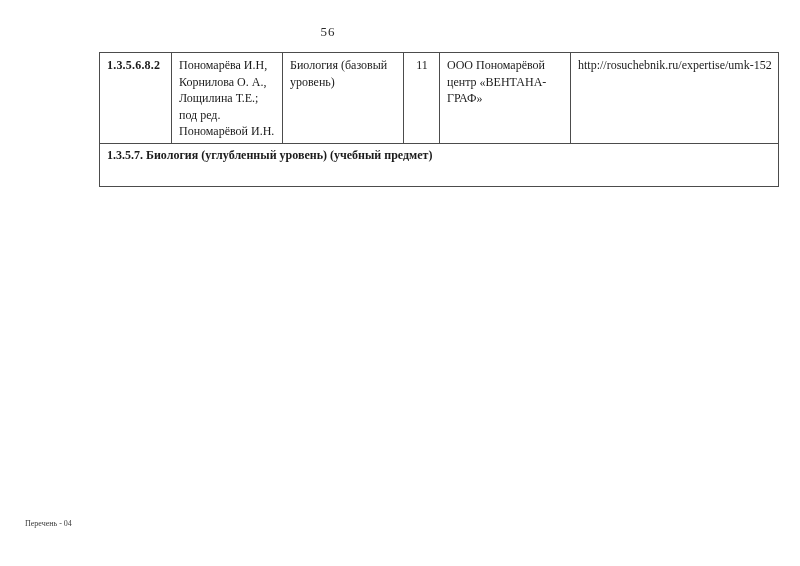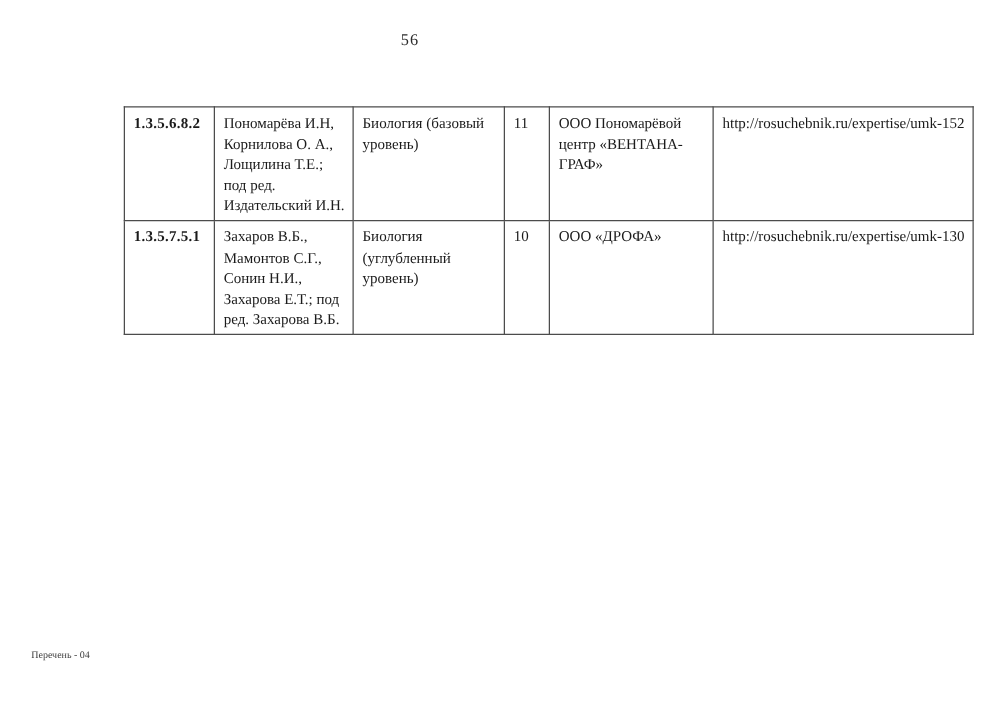--- a/index.html
+++ b/index.html
@@ -19,33 +19,32 @@
     font-size: 13px;
     letter-spacing: 1px;
     color: #2a2a2a;
   }
   table.registry {
     position: absolute;
     left: 99px; top: 52px;
     width: 679px;
     border-collapse: collapse;
     table-layout: fixed;
-    margin-top: 33px;
   }
   table.registry td {
     border: 1px solid #4c4c4c;
     vertical-align: top;
     padding: 4px 6px 3px 7px;
     font-size: 12px;
     line-height: 16.5px;
     white-space: pre-line;
     word-wrap: break-word;
   }
   td.cell-num { font-weight: bold; letter-spacing: 0.2px; }
-  td.cell-grade { text-align: left; padding-left: 2px; padding-right: 2px; }
+  td.cell-grade { text-align: center; padding-left: 2px; padding-right: 2px; }
   td.cell-url { padding-left: 9px; }
   tr.section-row td {
     font-weight: bold;
     padding-top: 3px;
     vertical-align: top;
   }
   tr.r1 { height: 91px; }
   tr.rsec { height: 43px; }
   tr.r2 { height: 87px; }
   tr.r3 { height: 235px; }
@@ -70,39 +69,28 @@
     <col style="width:131px">
     <col style="width:208px">
   </colgroup>
   <tbody>
     <tr class="r1">
       <td class="cell-num">1.3.5.6.8.2</td>
       <td>Пономарёва И.Н,
 Корнилова О. А.,
 Лощилина Т.Е.;
 под ред.
-Издательский И.Н.</td>
+Пономарёвой И.Н.</td>
       <td>Биология (базовый
 уровень)</td>
       <td class="cell-grade">11</td>
       <td>ООО Пономарёвой
 центр «ВЕНТАНА-
 ГРАФ»</td>
       <td class="cell-url">http://rosuchebnik.ru/expertise/umk-152</td>
     </tr>
-    <tr class="r2">
-      <td class="cell-num">1.3.5.7.5.1</td>
-      <td>Захаров В.Б.,
-Мамонтов С.Г.,
-Сонин Н.И.,
-Захарова Е.Т.; под
-ред. Захарова В.Б.</td>
-      <td>Биология
-(углубленный
-уровень)</td>
-      <td class="cell-grade">10</td>
-      <td>ООО «ДРОФА»</td>
-      <td class="cell-url">http://rosuchebnik.ru/expertise/umk-130</td>
+    <tr class="rsec section-row">
+      <td colspan="6">1.3.5.7. Биология (углубленный уровень) (учебный предмет)</td>
     </tr>
   </tbody>
 </table>
 
 <div class="doc-footer">Перечень - 04</div>
 
 </body></html>

